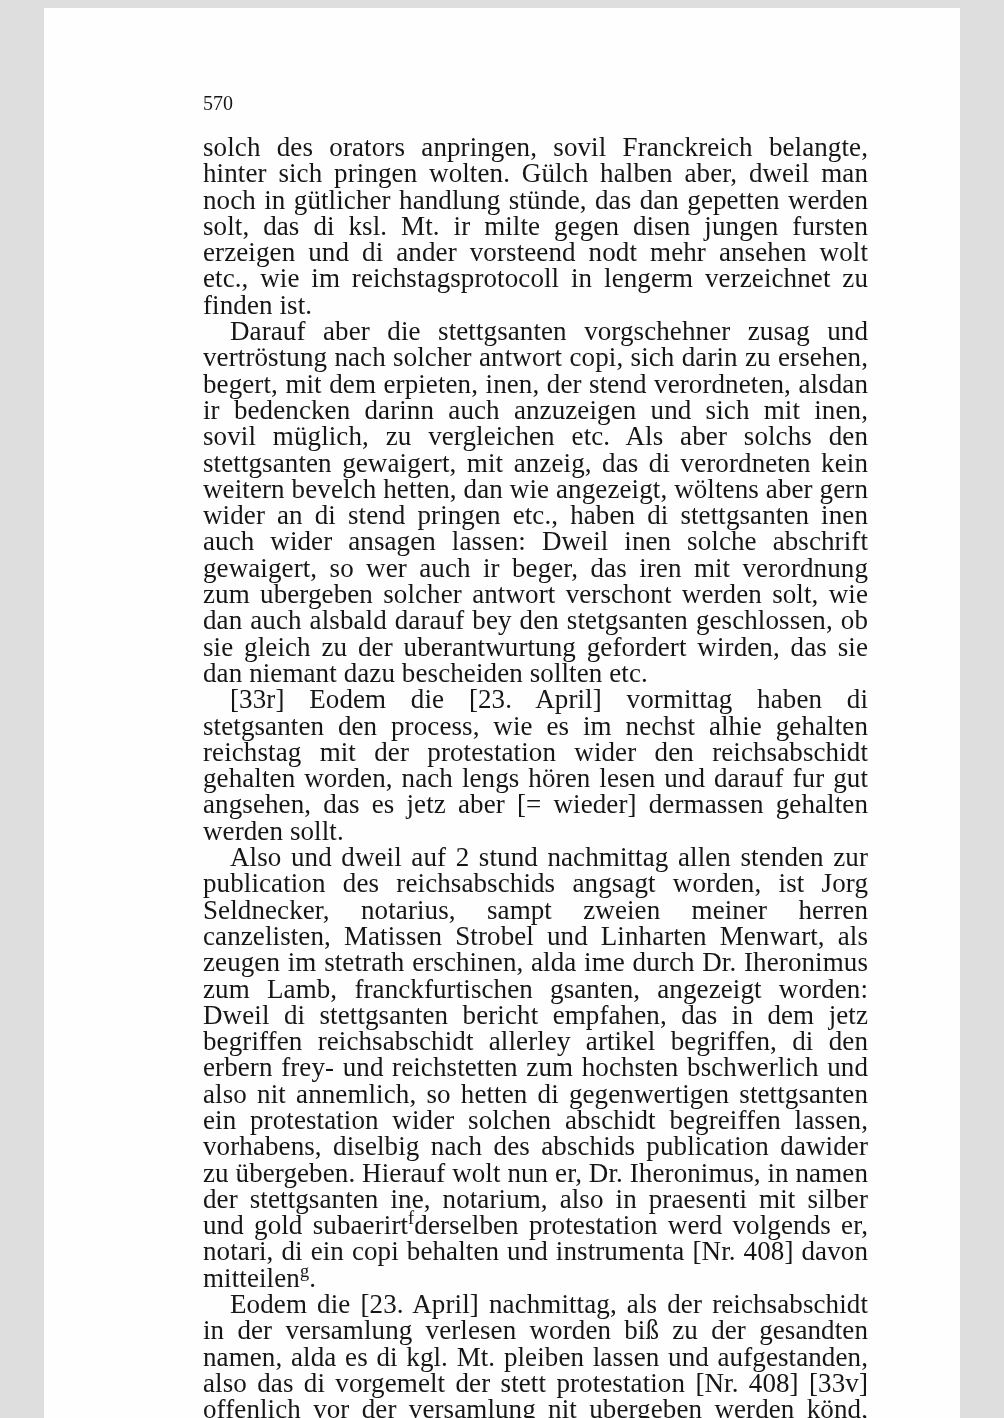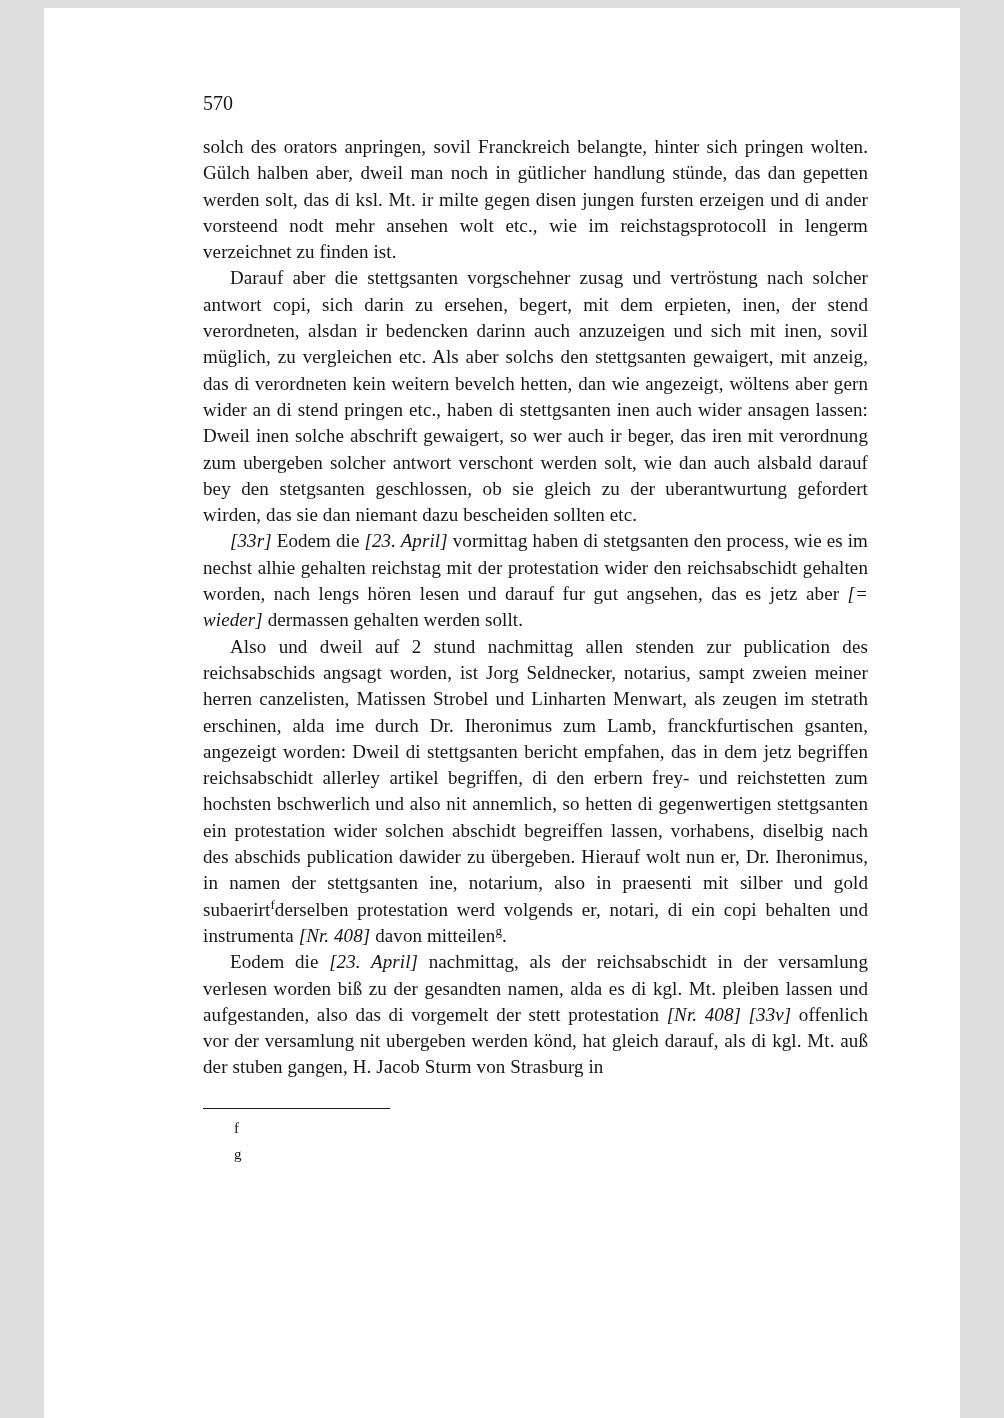--- a/index.html
+++ b/index.html
@@ -30,29 +30,28 @@
     left: 0;
     top: 0;
   }
   .running-head {
     display: block;
     text-align: center;
   }
   .body-text p.para {
     margin: 0;
     text-align: justify;
-    font-size: 19px;
+    font-size: 27px;
     line-height: 26.3px;
     letter-spacing: 0.1px;
   }
   .body-text p.para.indent {
     text-indent: 27px;
   }
   .italic {
-    font-style: italic;
   }
   sup.fn-ref {
     font-size: 0.68em;
     line-height: 0;
     vertical-align: super;
   }
   .footnotes {
     margin-top: 27px;
     font-size: 17.5px;
     line-height: 26px;

